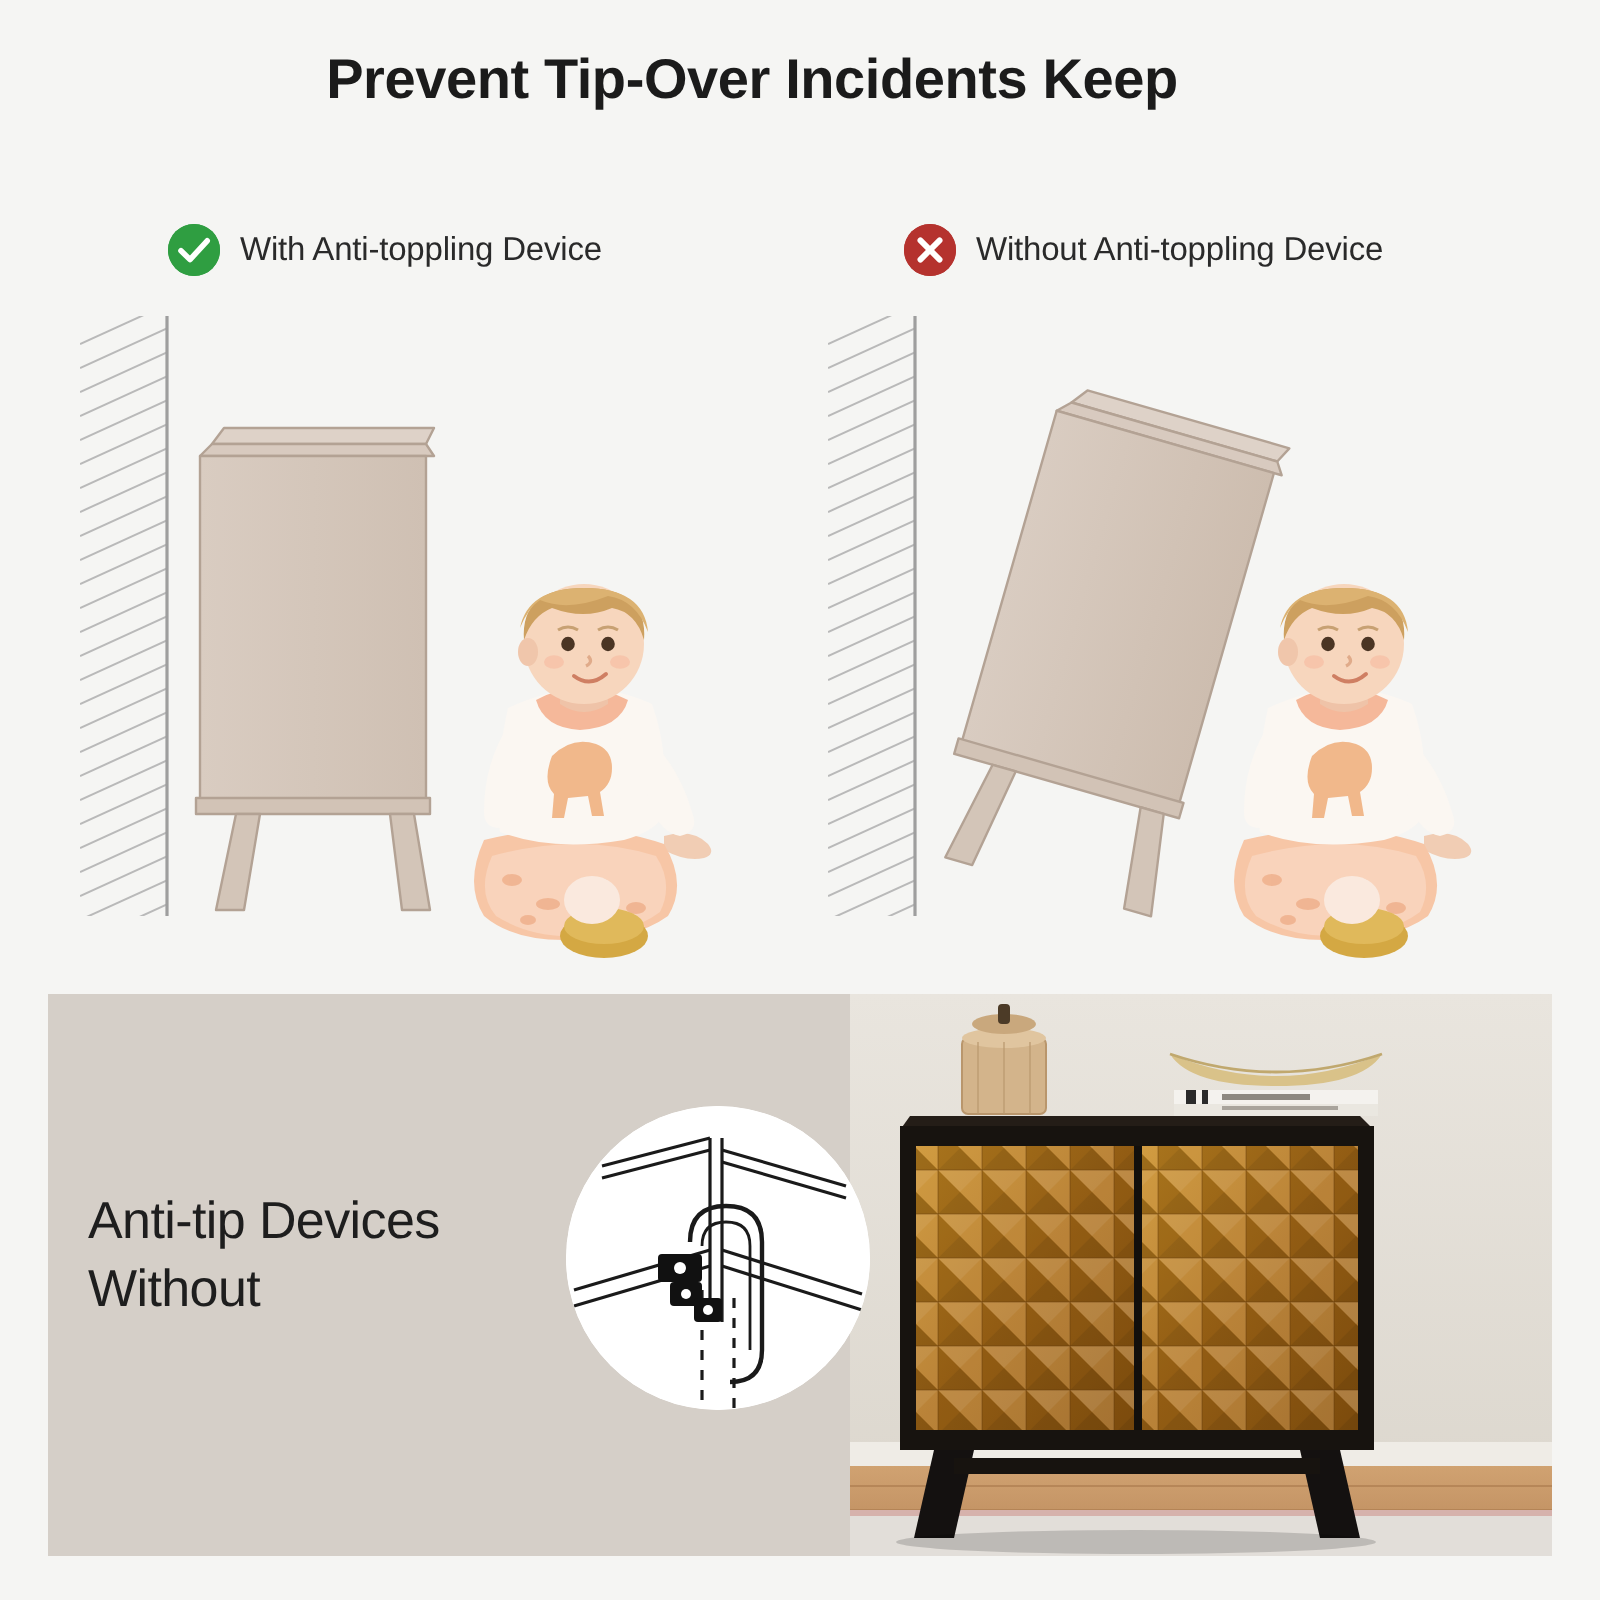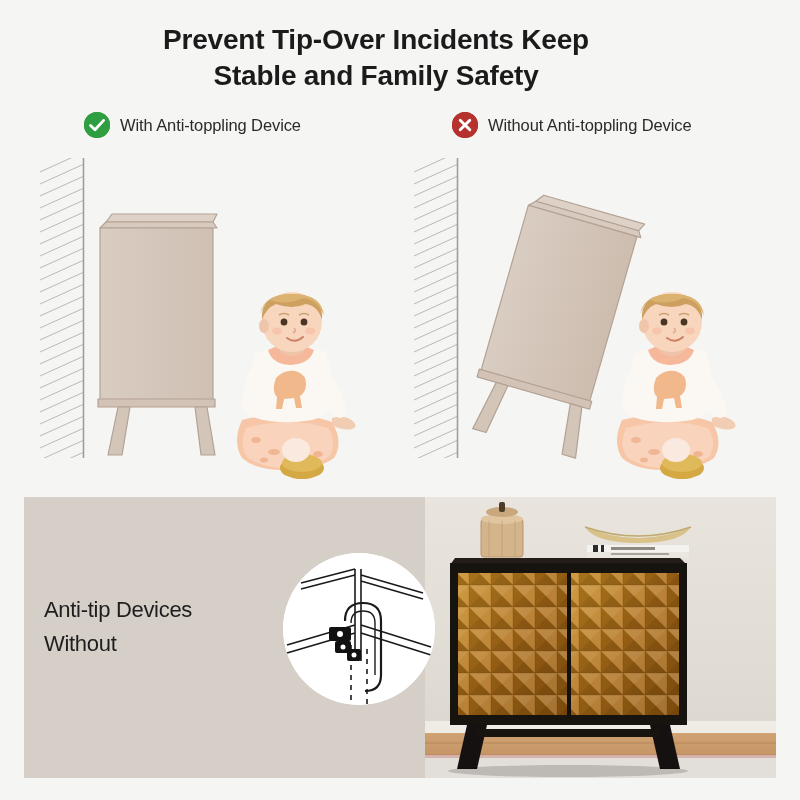--- a/index.html
+++ b/index.html
@@ -85,21 +85,21 @@
     width: 752px;
     height: 281px;
     background: #d5cfc8;
     overflow: hidden;
   }
   .panel-caption {
     position: absolute;
     left: 20px;
     top: 96px;
     width: 260px;
-    font-size: 22px;
+    font-size: 26px;
     line-height: 34px;
     color: #1e1e1e;
     letter-spacing: -0.3px;
   }
   .panel-caption span { display: block; }
 
   .inset-circle {
     position: absolute;
     left: 283px;
     top: 553px;
@@ -121,21 +121,20 @@
   }
   .photo-wrap svg { display: block; }
 </style>
 </head>
 <body>
 
 <div id="page">
 
   <div class="title-block">
     <span class="title-line">Prevent Tip-Over Incidents Keep</span>
-    <span class="title-line">Stable and Family Safety</span>
   </div>
 
   <div class="caption-row left">
     <span class="badge" style="background:#2f9e41">
       <svg width="26" height="26" viewBox="0 0 26 26" aria-hidden="true">
         <circle cx="13" cy="13" r="13" fill="#2f9e41"></circle>
         <path d="M6.5 13.4 L11 17.8 L19.6 8.4" stroke="#ffffff" stroke-width="2.8" fill="none" stroke-linecap="round" stroke-linejoin="round"></path>
       </svg>
     </span>
     <span class="caption-text">With Anti-toppling Device</span>

